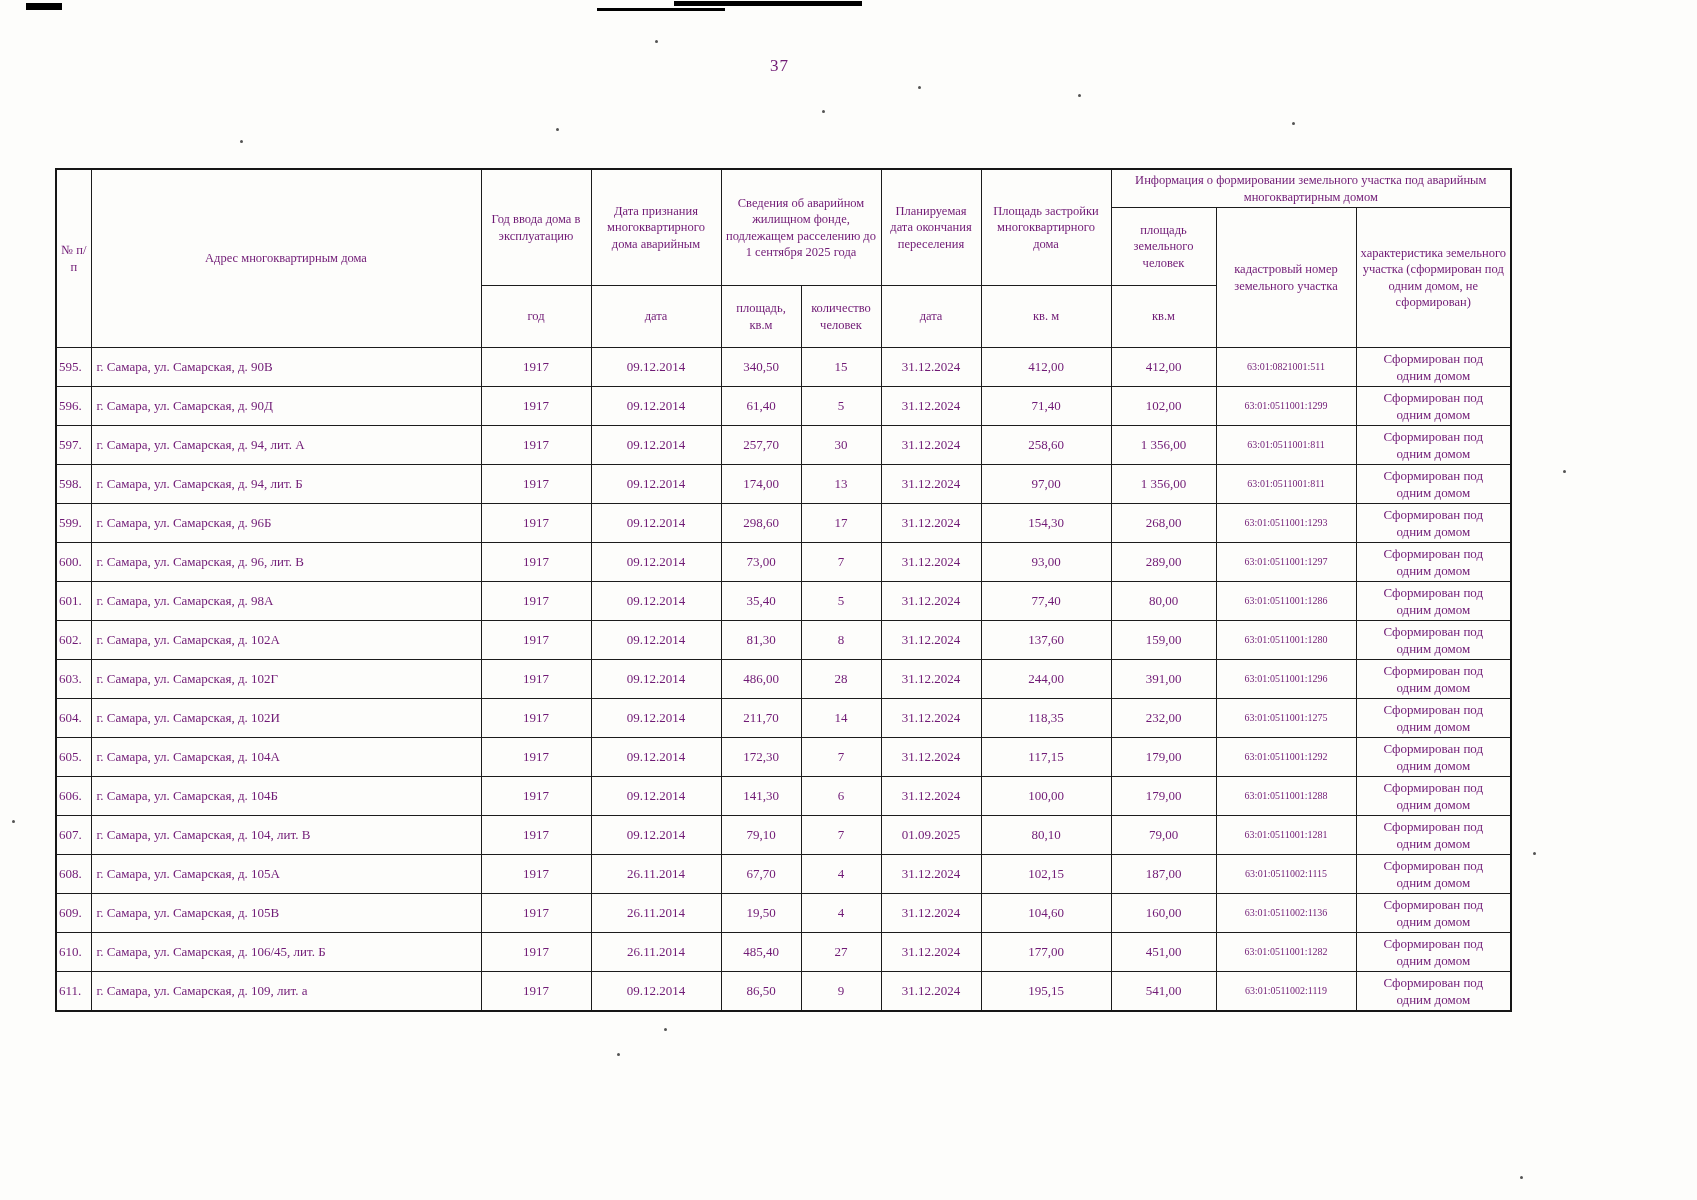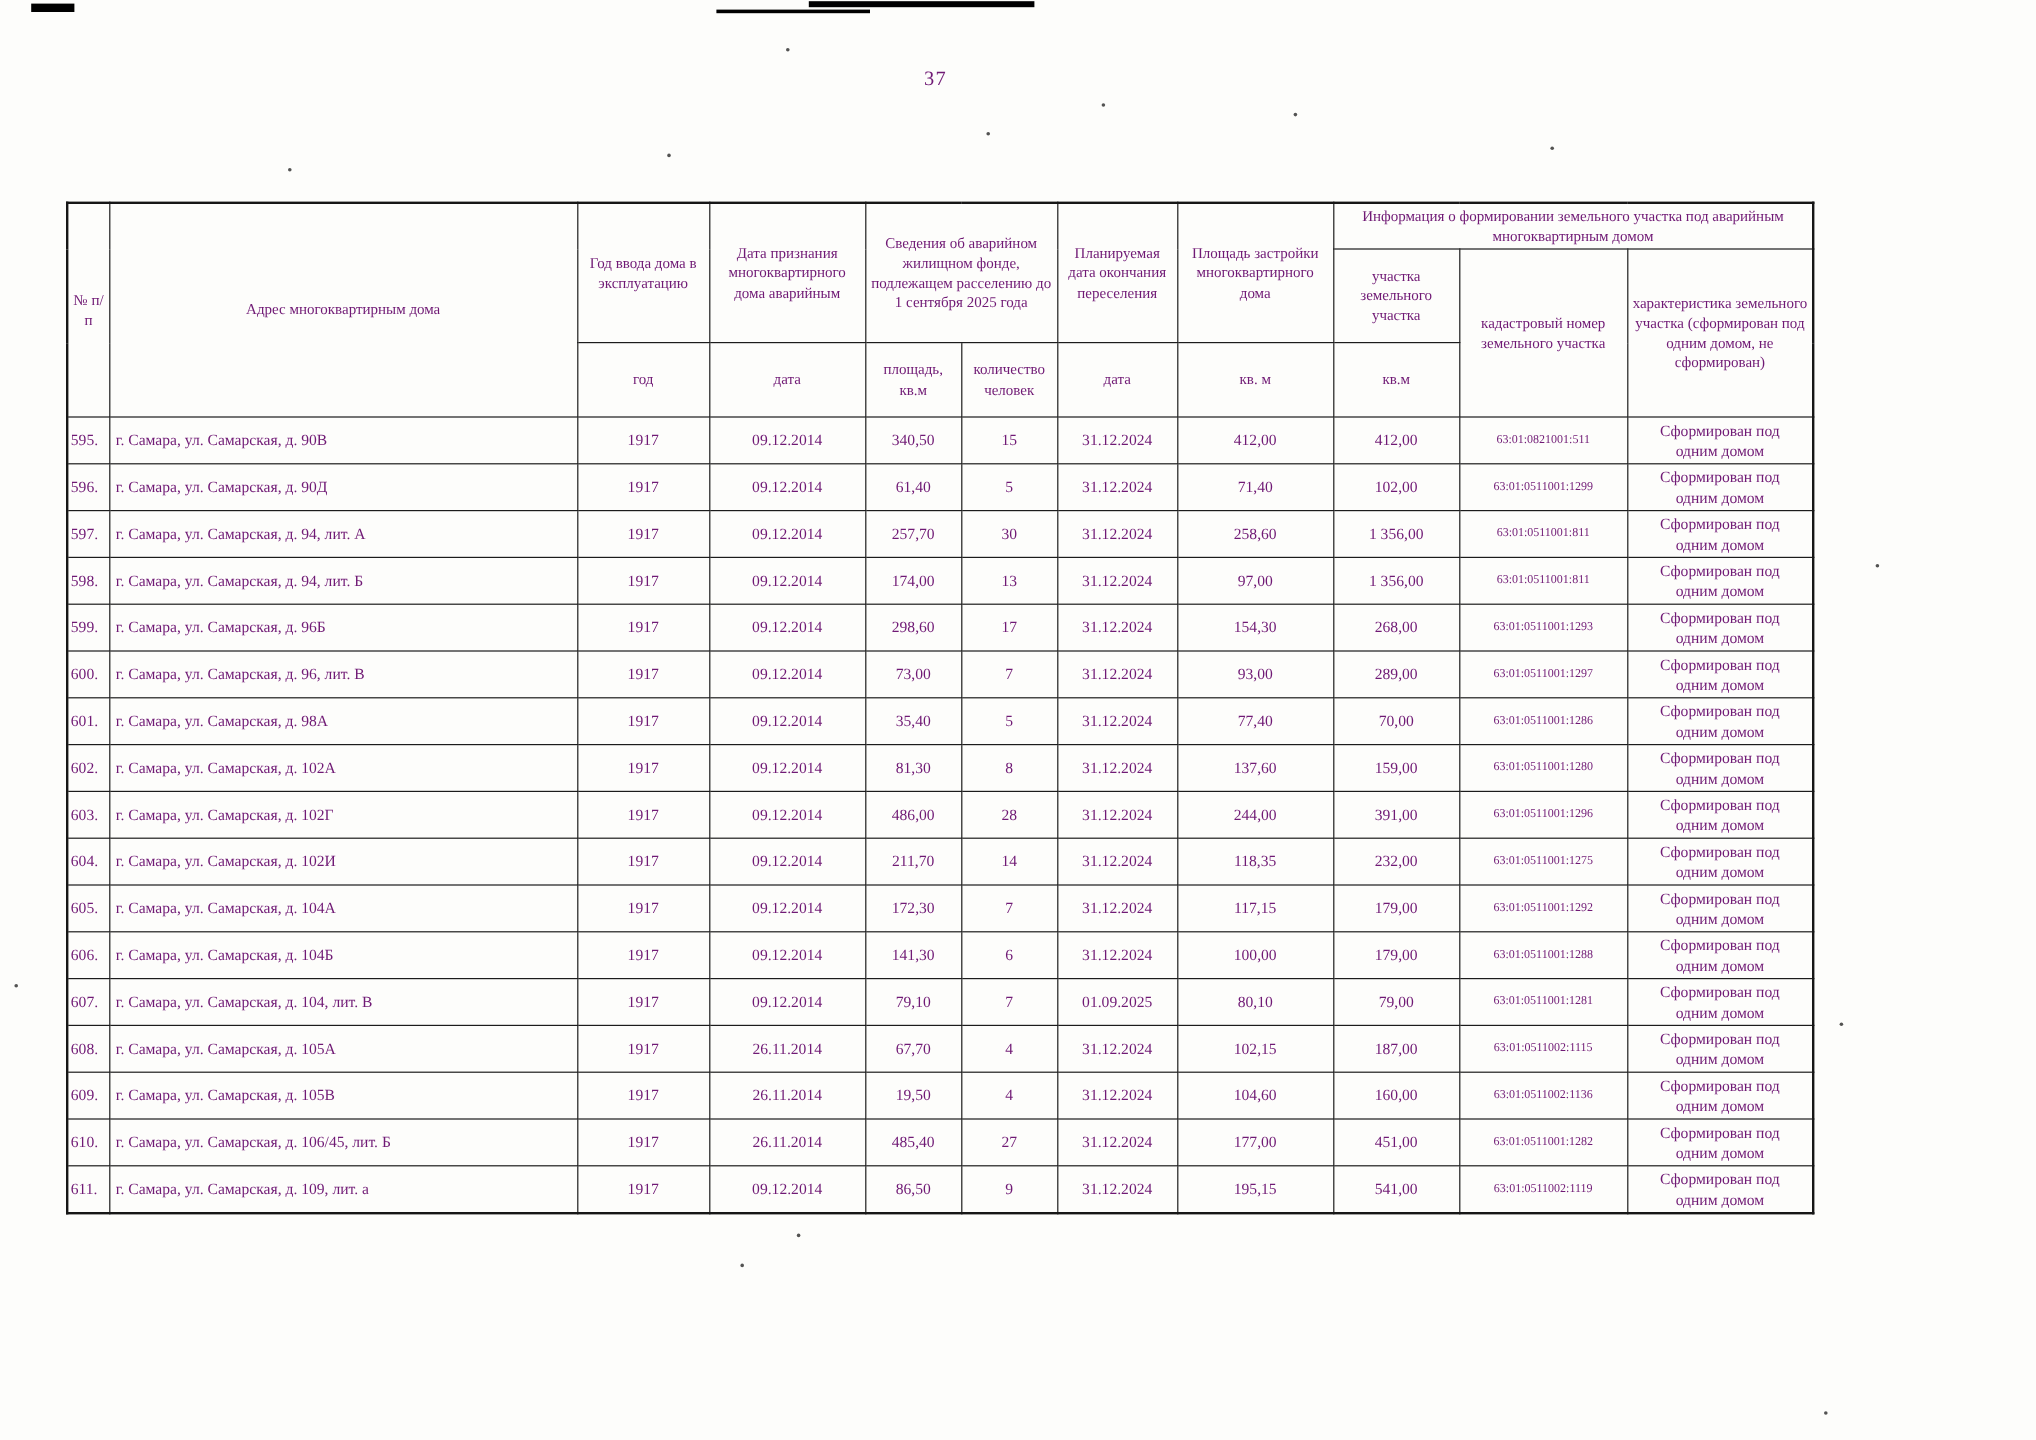--- a/index.html
+++ b/index.html
@@ -87,21 +87,21 @@
         <th rowspan="3">№ п/п</th>
         <th rowspan="3">Адрес многоквартирным дома</th>
         <th rowspan="2">Год ввода дома в эксплуатацию</th>
         <th rowspan="2">Дата признания многоквартирного дома аварийным</th>
         <th rowspan="2" colspan="2">Сведения об аварийном жилищном фонде, подлежащем расселению до 1 сентября 2025 года</th>
         <th rowspan="2">Планируемая дата окончания переселения</th>
         <th rowspan="2">Площадь застройки многоквартирного дома</th>
         <th colspan="3">Информация о формировании земельного участка под аварийным многоквартирным домом</th>
       </tr>
       <tr class="hrow-land">
-        <th>участка земельного участка</th>
+        <th>площадь земельного человек</th>
         <th rowspan="2">кадастровый номер земельного участка</th>
         <th rowspan="2">характеристика земельного участка (сформирован под одним домом, не сформирован)</th>
       </tr>
       <tr class="hrow-units">
         <th>год</th>
         <th>дата</th>
         <th>площадь, кв.м</th>
         <th>количество человек</th>
         <th>дата</th>
         <th>кв. м</th>
@@ -189,21 +189,21 @@
         </tr>
         <tr>
           <td class="c0">601.</td>
           <td class="c1">г. Самара, ул. Самарская, д. 98А</td>
           <td class="c2">1917</td>
           <td class="c3">09.12.2014</td>
           <td class="c4">35,40</td>
           <td class="c5">5</td>
           <td class="c6">31.12.2024</td>
           <td class="c7">77,40</td>
-          <td class="c8">70,00</td>
+          <td class="c8">80,00</td>
           <td class="c9">63:01:0511001:1286</td>
           <td class="c10">Сформирован под одним домом</td>
         </tr>
         <tr>
           <td class="c0">602.</td>
           <td class="c1">г. Самара, ул. Самарская, д. 102А</td>
           <td class="c2">1917</td>
           <td class="c3">09.12.2014</td>
           <td class="c4">81,30</td>
           <td class="c5">8</td>

